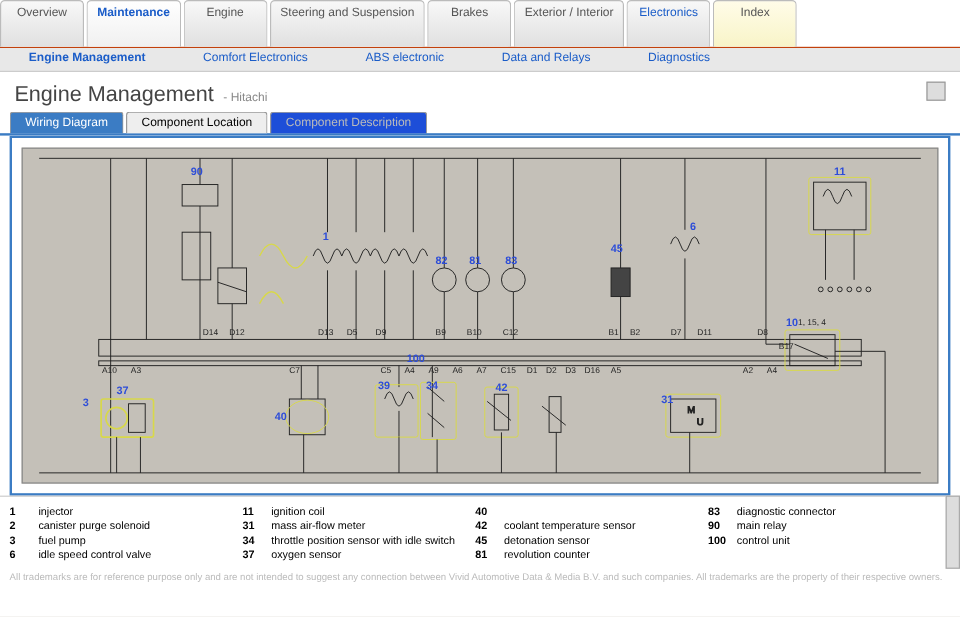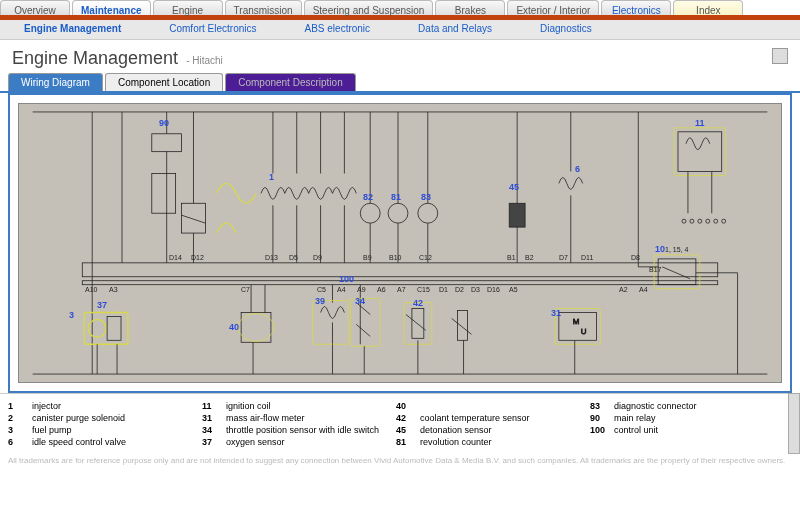--- a/index.html
+++ b/index.html
@@ -1,52 +1,51 @@
 <!DOCTYPE html>
 <html><head>
 <meta charset="utf-8">
 <style>
 *{box-sizing:border-box;margin:0;padding:0;font-family:Arial,sans-serif}
 body{background:#fff;width:800px;height:514px;overflow:hidden;font-size:11px}
-.top-tabs{display:flex;height:20px;border-bottom:5px solid #c2410c}
+.top-tabs{display:flex;height:40px;border-bottom:1px solid #c2410c}
 .tab{padding:4px 8px;font-size:10px;color:#555;background:linear-gradient(#f8f8f8,#e0e0e0);border:1px solid #bbb;border-bottom:none;border-radius:4px 4px 0 0;margin-right:2px;cursor:pointer;min-width:70px;text-align:center;line-height:1.1}
 .tab.active{background:linear-gradient(#fff,#f0f0f0);color:#1a5cc8;font-weight:bold}
 .tab.yellow{background:linear-gradient(#fffce8,#f8f4c8)}
 .tab.selected{color:#1a5cc8}
 .sub-tabs{display:flex;height:20px;background:#e8e8e8;border-bottom:1px solid #ccc}
 .sub-tab{padding:3px 24px;font-size:10px;color:#1a5cc8;cursor:pointer}
 .page-header{padding:8px 12px 4px;display:flex;align-items:baseline;gap:8px}
 .page-title{font-size:18px;color:#444;font-weight:normal}
 .page-subtitle{font-size:10px;color:#888}
 .right-btn{margin-left:auto;width:16px;height:16px;background:#ddd;border:1px solid #999}
 .content-tabs{display:flex;border-bottom:2px solid #3b7cc4;padding-left:8px}
 .ctab{padding:3px 12px;font-size:10px;border:1px solid #999;border-bottom:none;border-radius:3px 3px 0 0;background:#eee;cursor:pointer;margin-right:2px}
 .ctab.active{background:#3b7cc4;color:#fff;font-weight:normal}
-.ctab.disabled{color:#bbb;background:#4c1d95}
+.ctab.disabled{color:#bbb;background:#1d4ed8}
 .diagram-container{border:2px solid #3b7cc4;margin:0 8px;height:300px;background:#fff;padding:8px}
 .diagram{width:100%;height:100%;background:#c4c0b8;position:relative;border:1px solid #888}
 .diagram svg{position:absolute;top:0;left:0;width:100%;height:100%}
 .num{position:absolute;font-size:9px;color:#2d4dd8;font-weight:bold}
 .pin{position:absolute;font-size:7px;color:#222}
 .legend{display:flex;padding:6px 8px;gap:4px;font-size:9px;border-top:1px solid #ccc}
 .legend-col{flex:1}
 .legend-row{display:flex;padding:1px 0}
 .legend-num{width:24px;font-weight:bold}
 .legend-txt{flex:1}
 .scrollbar{width:12px;background:#ddd;border:1px solid #aaa}
 .footer{font-size:8px;color:#bbb;padding:2px 8px;text-align:left}
 </style>
 </head>
 <body>
 
 <div class="top-tabs" id="top-tabs">
     <div class="tab">Overview</div>
     <div class="tab active">Maintenance</div>
     <div class="tab">Engine</div>
-    <div class="tab">Transmission</div>
     <div class="tab">Steering and Suspension</div>
     <div class="tab">Brakes</div>
     <div class="tab">Exterior / Interior</div>
     <div class="tab selected">Electronics</div>
     <div class="tab yellow">Index</div>
   </div>
 <div class="sub-tabs" id="sub-tabs">
     <div class="sub-tab" style="font-weight: bold;">Engine Management</div>
     <div class="sub-tab">Comfort Electronics</div>
     <div class="sub-tab">ABS electronic</div>

